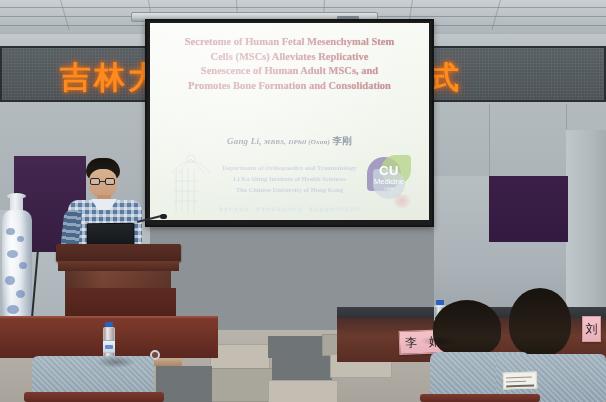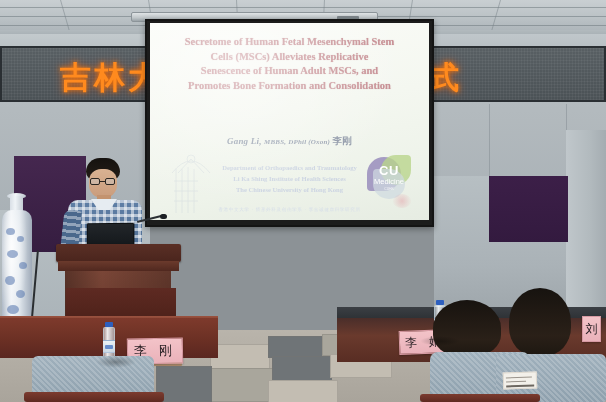--- a/index.html
+++ b/index.html
@@ -631,21 +631,20 @@
     <div class="bottle-cap"></div>
     <div class="bottle-body"></div>
     <div class="bottle-label"></div>
   </div>
   <div class="bottle" style="left:433px; top:300px; width:14px; height:42px;">
     <div class="bottle-cap"></div>
     <div class="bottle-body"></div>
     <div class="bottle-label"></div>
   </div>
 
-  <div class="namecard" id="namecard-1">李 刚</div>
   <div class="namecard" id="namecard-2">李 娟</div>
   <div class="namecard" id="namecard-3">刘</div>
 
   <div class="head" id="head-right"></div>
   <div class="head" id="head-mid"></div>
 
   <div class="chair" id="chair-left"></div>
   <div class="chair" id="chair-mid"></div>
   <div class="chair" id="chair-right"></div>
 

